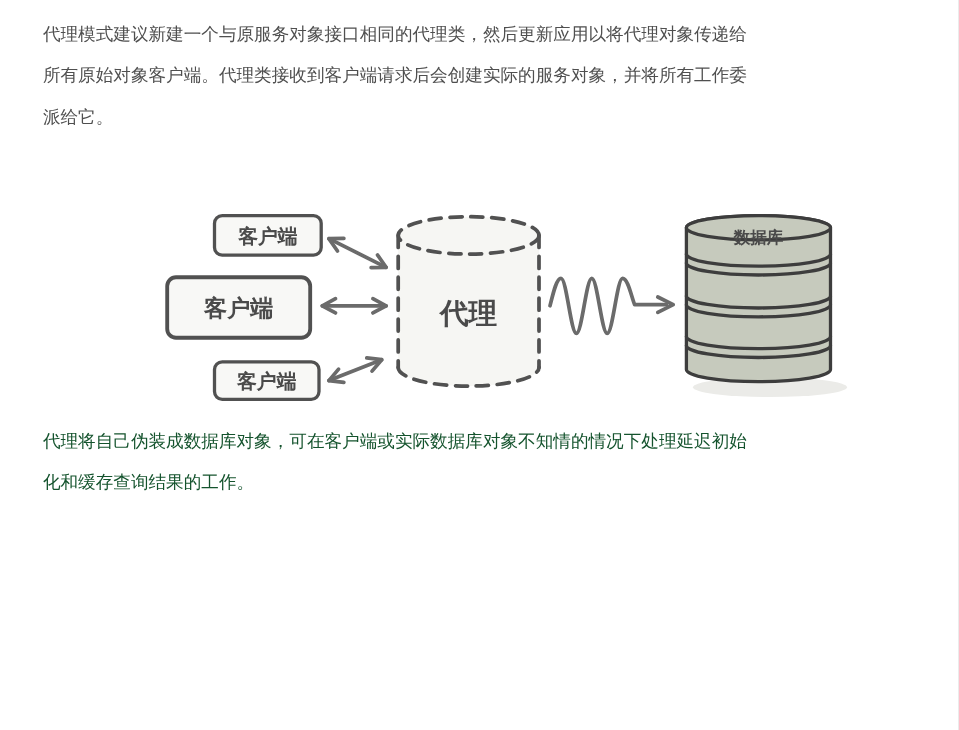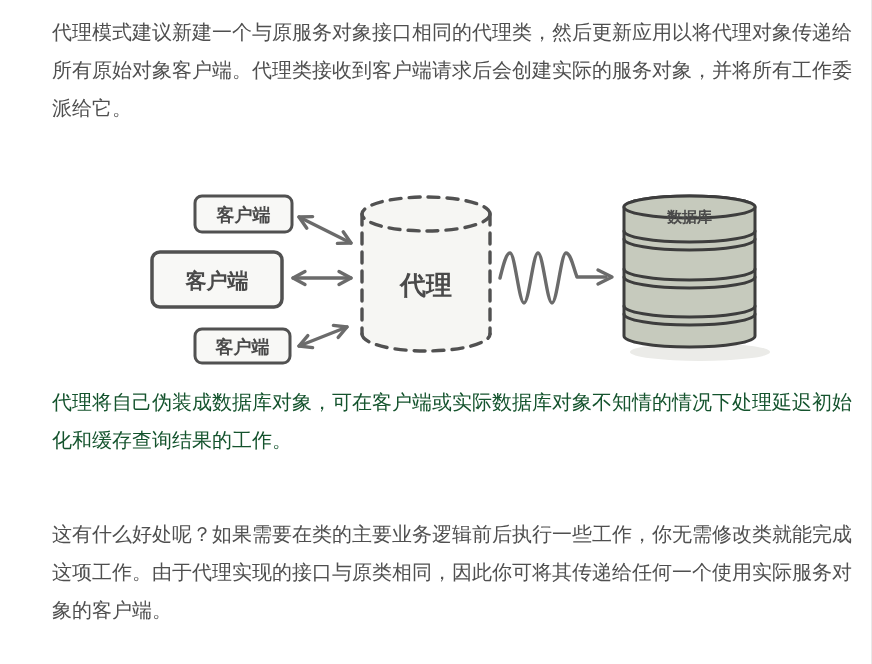--- a/index.html
+++ b/index.html
@@ -6,23 +6,23 @@
   .page {
     position: relative;
     width: 872px;
     height: 664px;
     background: #ffffff;
     overflow: hidden;
     font-family: "Liberation Sans", sans-serif;
   }
   .para {
     position: absolute;
-    left: 52px;
+    left: 39px;
     width: 812px;
-    font-size: 20px;
+    font-size: 16px;
     line-height: 38px;
     color: #4f4f4f;
     white-space: pre-line;
     letter-spacing: 0px;
   }
   .para.p1 { top: 13px; }
   .para.caption { top: 383px; color: #14532d; }
   .para.p2 { top: 515px; }
   .diagram {
     position: absolute;
@@ -123,18 +123,15 @@
                  C423 65, 426 82, 429 89
                  L458 89"></path>
         <path d="M450 82 L464 89 L450 96"></path>
       </g>
     </g>
   </svg>
 
   <div class="para caption">代理将自己伪装成数据库对象，可在客户端或实际数据库对象不知情的情况下处理延迟初始
 化和缓存查询结果的工作。</div>
 
-  <div class="para p2">这有什么好处呢？如果需要在类的主要业务逻辑前后执行一些工作，你无需修改类就能完成
-这项工作。由于代理实现的接口与原类相同，因此你可将其传递给任何一个使用实际服务对
-象的客户端。</div>
 
   <div class="edge-line"></div>
 </div>
 
 </body></html>

